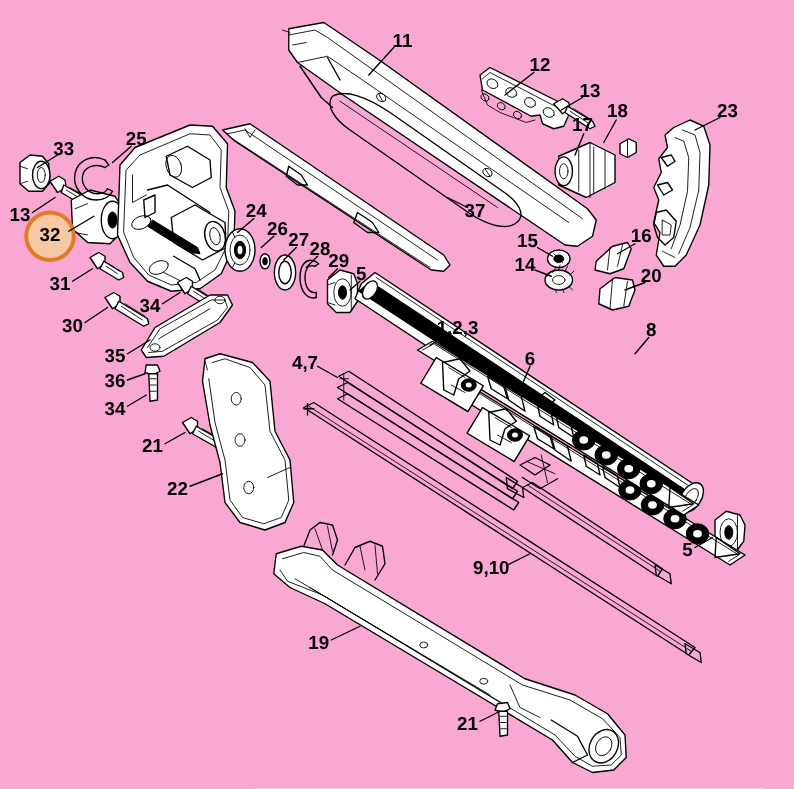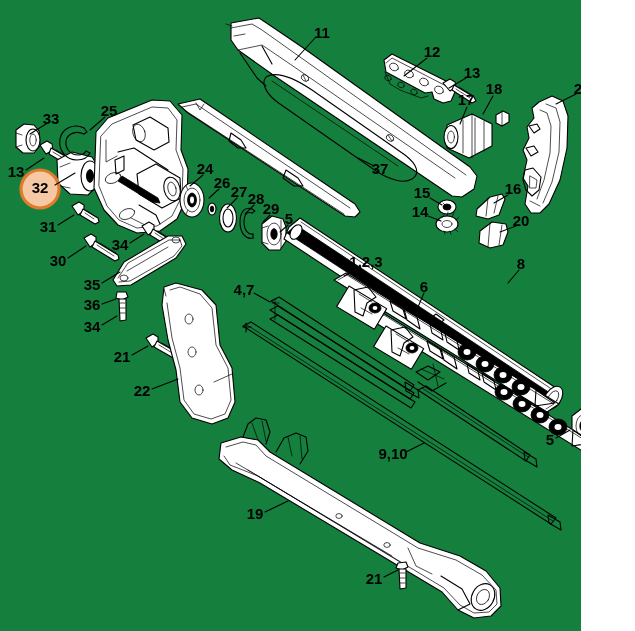--- a/index.html
+++ b/index.html
@@ -6,23 +6,23 @@
   html, body {
     margin: 0;
     padding: 0;
     background: #ffffff;
   }
   body {
     font-family: "Liberation Sans", sans-serif;
   }
   #diagram-root {
     position: relative;
-    width: 581px;
+    width: 635px;
     height: 631px;
-    background: #15803d;
+    background: #f9a8d4;
     overflow: hidden;
   }
   #diagram-svg {
     position: absolute;
     left: 0;
     top: 0;
     width: 635px;
     height: 631px;
   }
   .callout-text {

